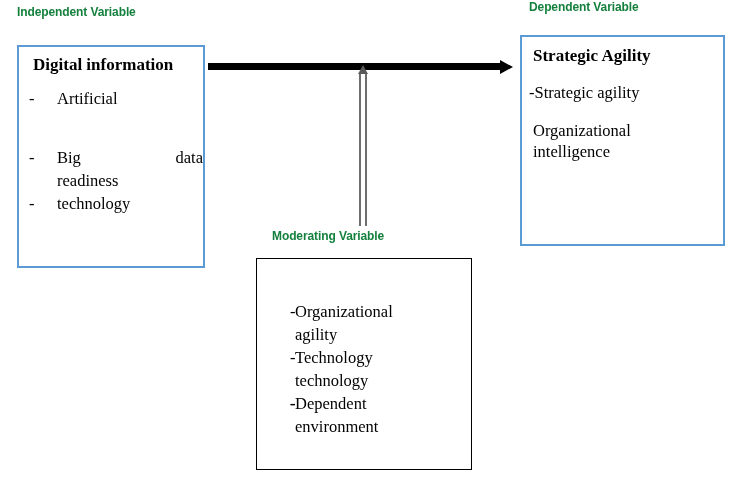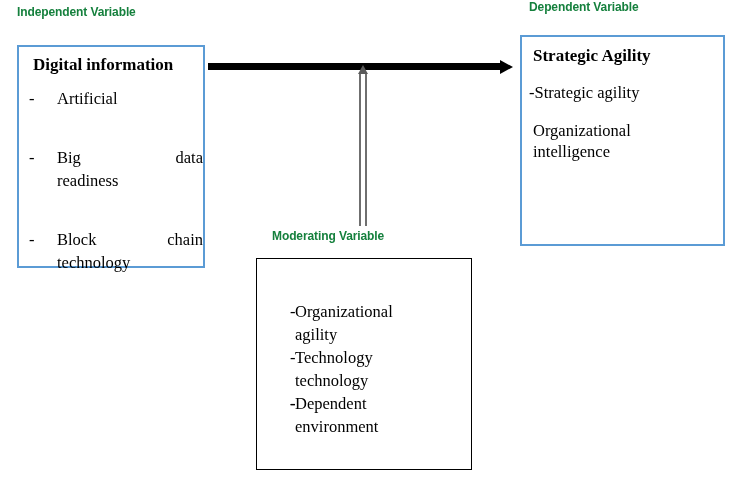--- a/index.html
+++ b/index.html
@@ -139,21 +139,20 @@
       </li>
 
       <li>
         <span class="dash">-</span>
         <span class="justify2">Big data</span>
         <span>readiness</span>
       </li>
 
       <li>
         <span class="dash">-</span>
-        <span class="justify2">Block chain</span>
         <span>technology</span>
       </li>
     </ul>
   </div>
 
   <div class="caption" style="left:529px; top:0;">Dependent Variable</div>
 
   <div class="box box-blue" style="left:520px; top:35px; width:205px; height:211px;">
 
     <div class="box-title left-title" style="margin-top:9px; padding-left:11px;">Strategic Agility</div>

